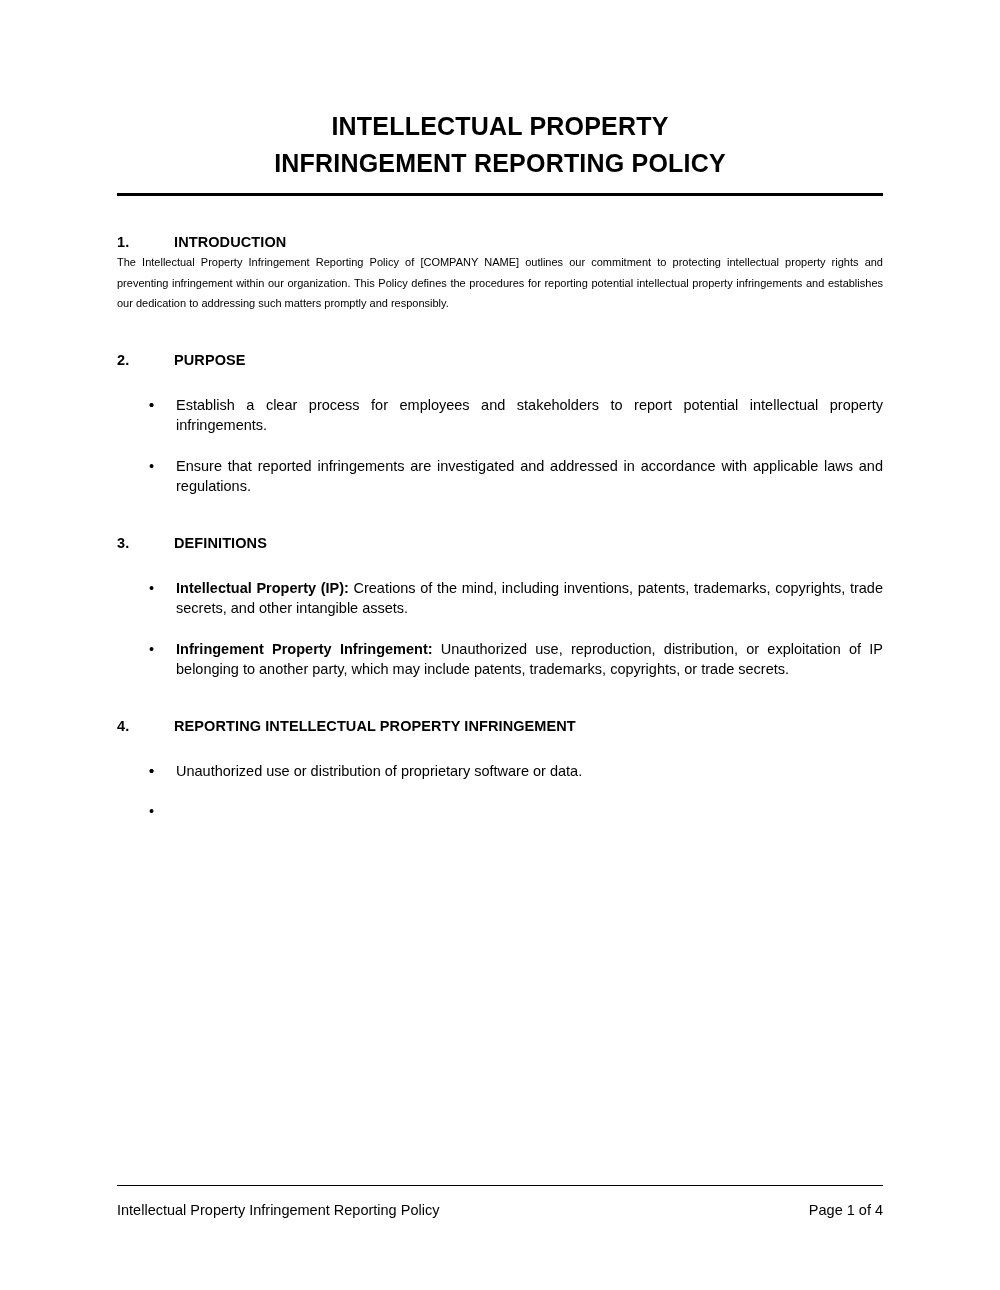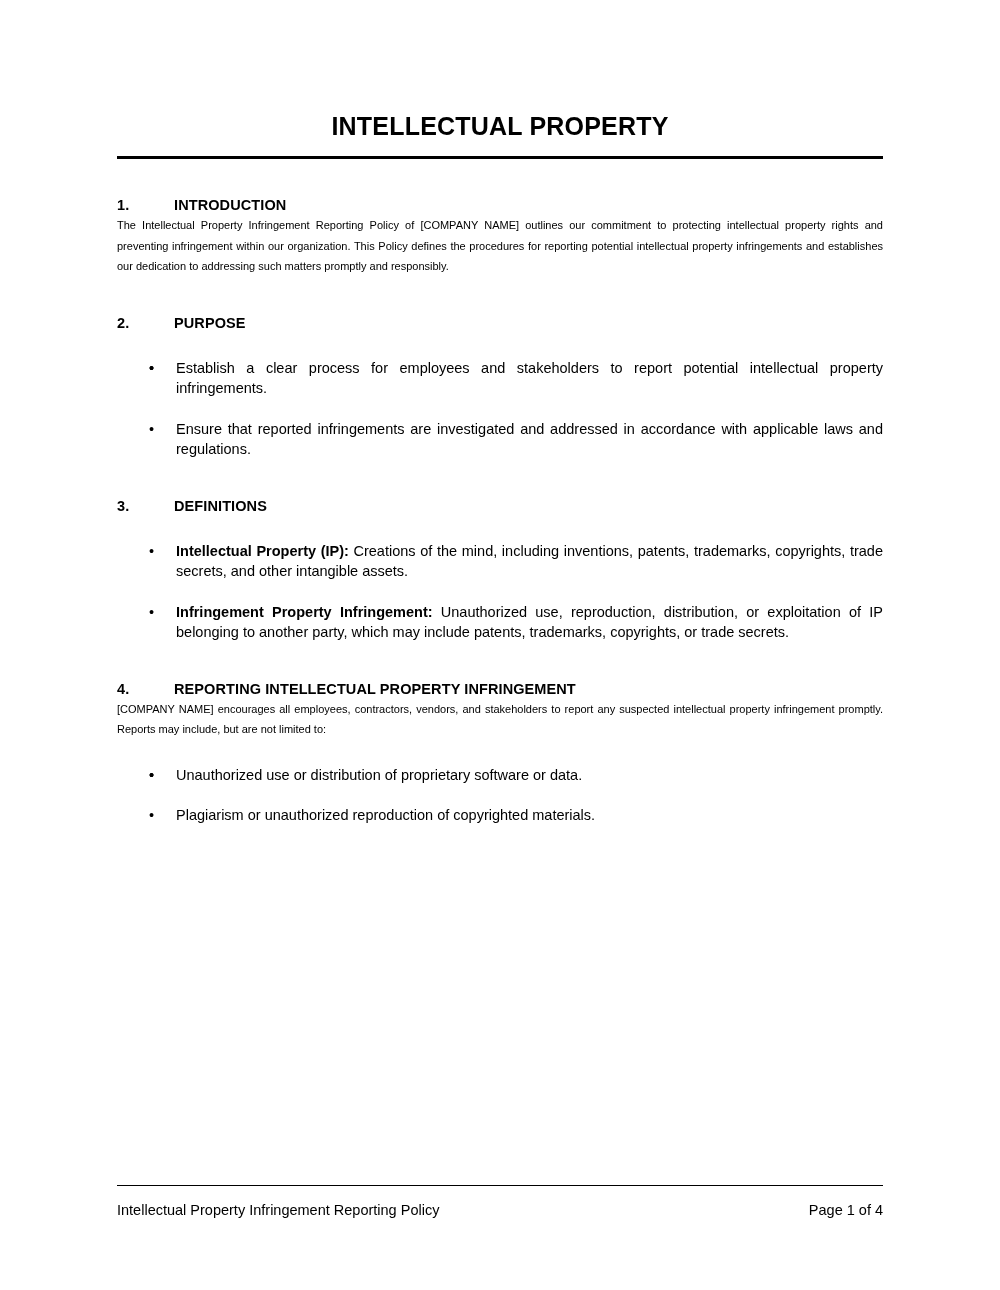--- a/index.html
+++ b/index.html
@@ -127,20 +127,21 @@
     line-height: 20px;
   }
 </style>
 </head>
 <body>
 
 <div class="page">
 
   <div class="title-block">
     <div class="title-line">INTELLECTUAL PROPERTY</div>
+    <div class="title-line">INFRINGEMENT REPORTING POLICY</div>
     <div class="title-rule"></div>
   </div>
 
   <div id="sections-root">
       <div class="section">
         <div class="section-heading">
           <span class="section-num">1.</span>
           <span class="section-label">INTRODUCTION</span>
         </div>
         <p class="body para-gap">The Intellectual Property Infringement Reporting Policy of [COMPANY NAME] outlines our commitment to protecting intellectual property rights and preventing infringement within our organization. This Policy defines the procedures for reporting potential intellectual property infringements and establishes our dedication to addressing such matters promptly and responsibly.</p>
@@ -164,25 +165,24 @@
         <ul class="bullets first-gap">
           <li><span class="bullet-dot">•</span><span class="bold-lead">Intellectual Property (IP):</span><span> Creations of the mind, including inventions, patents, trademarks, copyrights, trade secrets, and other intangible assets.</span></li>
           <li><span class="bullet-dot">•</span><span class="bold-lead">Infringement Property Infringement:</span><span> Unauthorized use, reproduction, distribution, or exploitation of IP belonging to another party, which may include patents, trademarks, copyrights, or trade secrets.</span></li>
         </ul>
       </div>
       <div class="section">
         <div class="section-heading">
           <span class="section-num">4.</span>
           <span class="section-label">REPORTING INTELLECTUAL PROPERTY INFRINGEMENT</span>
         </div>
-        <p class="body lead-gap">[COMPANY NAME] encourages all employees, contractors, vendors, and stakeholders to report any suspected intellectual property infringement promptly. Reports may include, but are not limited to:</p>
         <ul class="bullets first-gap">
           <li><span class="bullet-dot">•</span></li>
           <li><span class="bullet-dot">•</span><span>Unauthorized use or distribution of proprietary software or data.</span></li>
-          <li><span class="bullet-dot">•</span><span>Plagiarism or unauthorized reproduction of copyrighted materials.</span></li>
+          <li><span class="bullet-dot">•</span></li>
         </ul>
       </div>
     </div>
 
   <div class="footer">
     <div class="footer-rule"></div>
     <div class="footer-row">
       <span>Intellectual Property Infringement Reporting Policy</span>
       <span>Page 1 of 4</span>
     </div>

